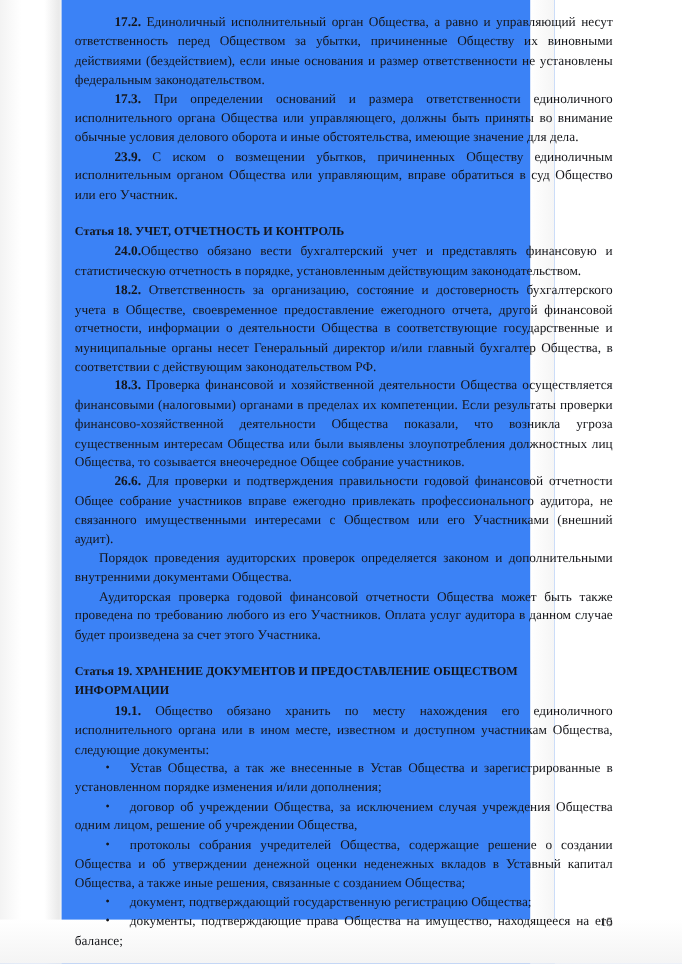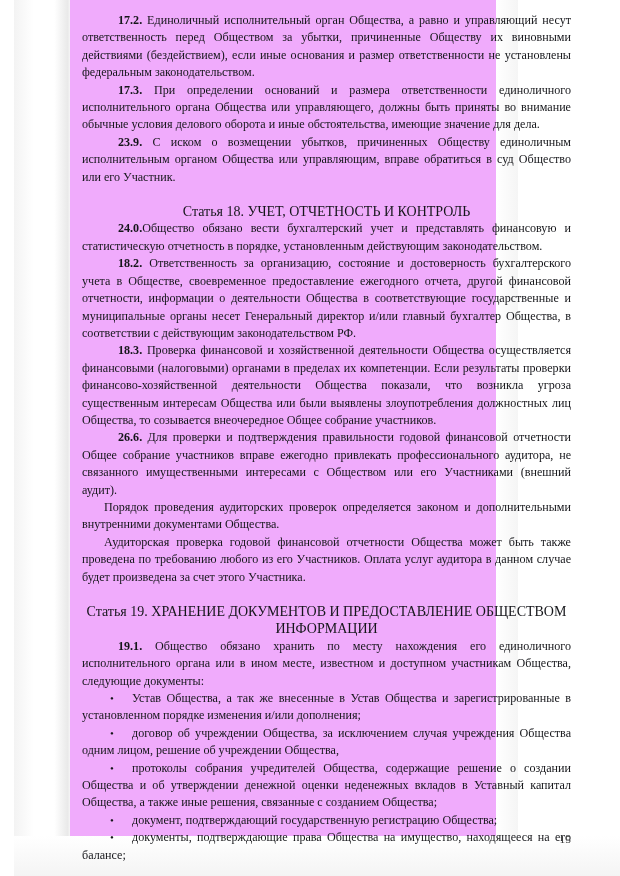--- a/index.html
+++ b/index.html
@@ -12,23 +12,22 @@
     width: 620px;
     height: 876px;
     overflow: hidden;
     font-family: "Liberation Serif", "DejaVu Serif", serif;
   }
 
   #page {
     position: relative;
     width: 504px;
     height: 876px;
-    background: #f0abfc;
+    background: #3b82f6;
     box-sizing: border-box;
-    margin-left: 14px;
   }
 
   
   .scan-left-edge {
     position: absolute;
     left: 0px;
     top: 0px;
     width: 56px;
     height: 876px;
     background: linear-gradient(to right, #f3f3f3 0%, #ffffff 35%, #ffffff 72%, #e9e9e9 96%, #f6f6f6 100%);
@@ -74,24 +73,23 @@
   p.para.indent-small {
     text-indent: 22px;
   }
 
   .num {
     font-weight: bold;
   }
 
   h2.article-heading {
     margin: 0;
-    font-size: 14px;
+    font-size: 11px;
     line-height: 17.4px;
-    font-weight: normal;
-    text-align: center;
+    font-weight: bold;
   }
   h2.article-heading .line2 {
     display: block;
   }
 
   .gap-before-heading { height: 17px; }
 
   ul.doc-list {
     margin: 0;
     padding: 0;

